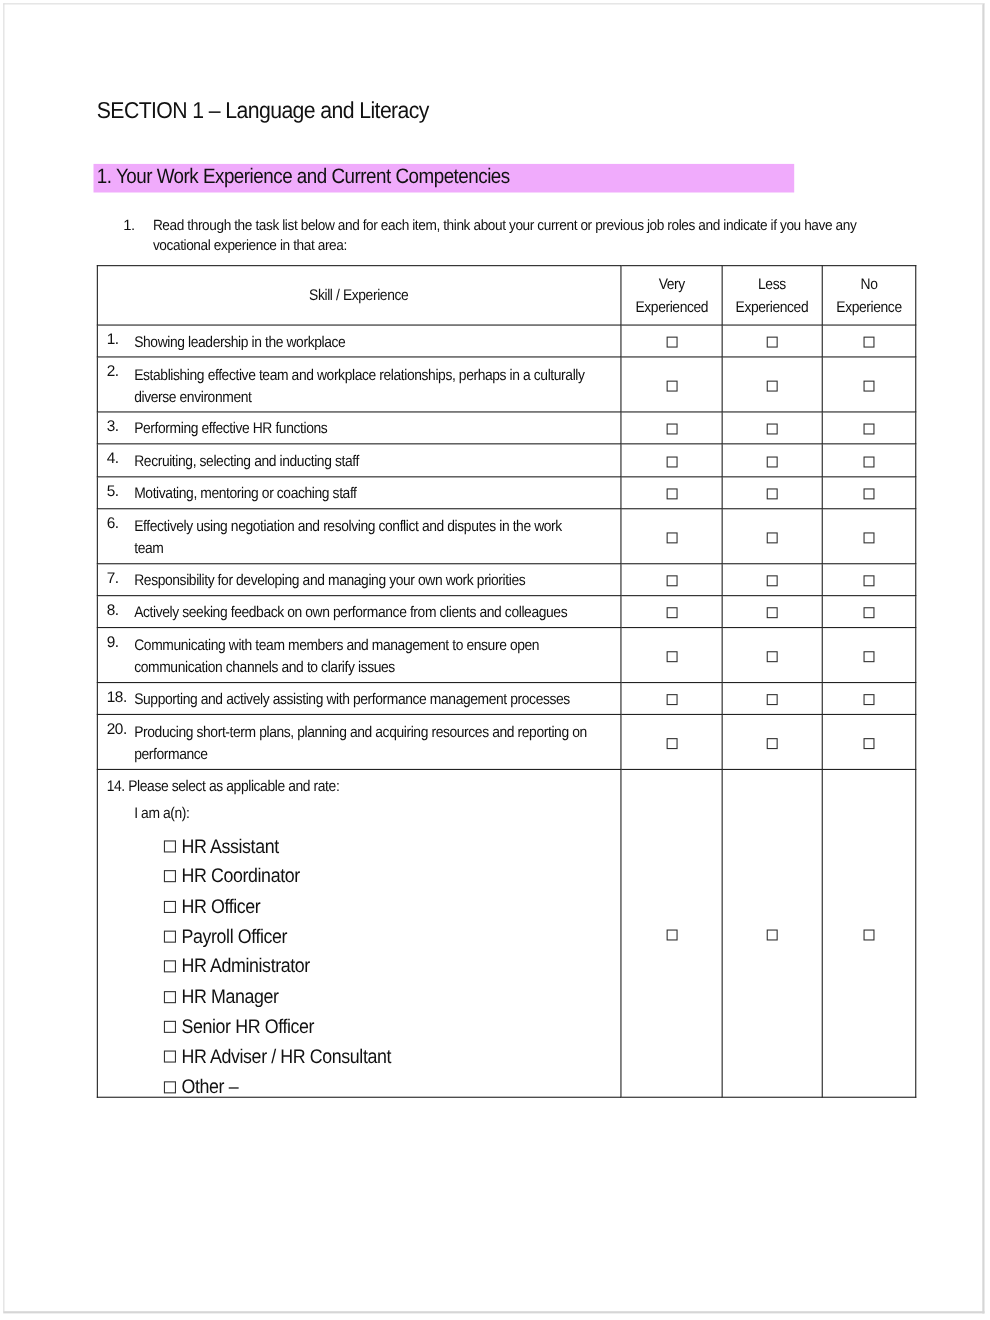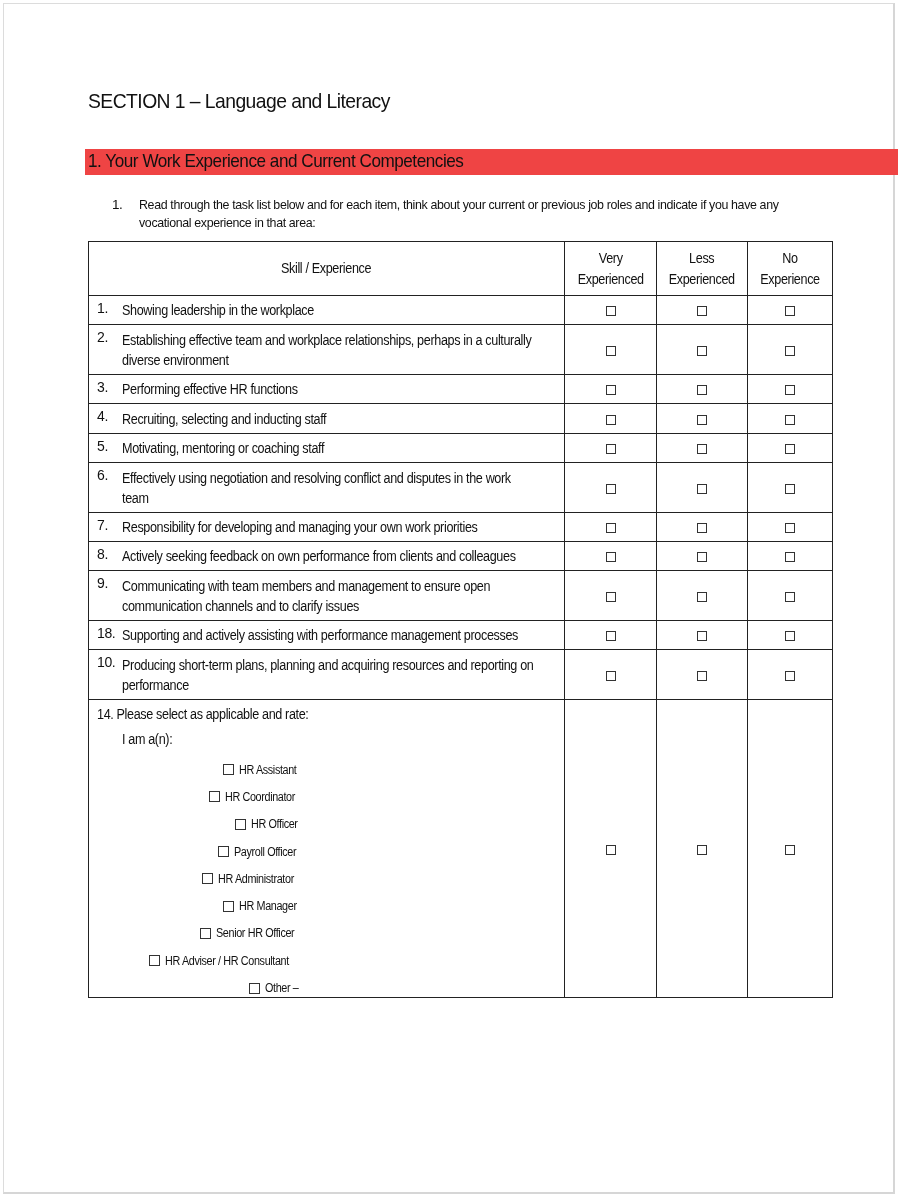--- a/index.html
+++ b/index.html
@@ -11,22 +11,22 @@
     position: absolute; left: 3px; top: 3px; width: 892px; height: 1191px;
     border: 1px solid #dcdcdc; border-right: 2px solid #d6d6d6; border-bottom: 2px solid #d6d6d6;
     box-sizing: border-box; background: #fff;
   }
   .section-title {
     position: absolute; left: 88px; top: 89px;
     font-size: 21px; letter-spacing: -0.6px; transform: scaleX(0.92); transform-origin: left center;
     white-space: nowrap;
   }
   .heading-bar {
-    position: absolute; left: 85px; top: 149px; width: 813px; height: 26px;
-    background: #ef4444;
+    position: absolute; left: 85px; top: 149px; width: 637px; height: 26px;
+    background: #f0abfc;
   }
   .heading-bar span {
     position: absolute; left: 3px; top: 1px; font-size: 19px; letter-spacing: -0.5px;
     transform: scaleX(0.9); transform-origin: left center; white-space: nowrap;
   }
   .intro {
     position: absolute; left: 112px; top: 196px; width: 740px; font-size: 13.5px; line-height: 18px;
     letter-spacing: -0.4px;
   }
   .intro .num { position: absolute; left: 0; top: 0; }
@@ -47,21 +47,21 @@
   .skill-txt { display: block; margin-left: 33px; width: 460px; line-height: 20px; transform: scaleX(0.9); transform-origin: left center; }
   .cb-cell { text-align: center; }
   .cb {
     display: inline-block; width: 10px; height: 10px; border: 1.5px solid #333; box-sizing: border-box;
     vertical-align: middle; cursor: pointer;
   }
   .q14 { position: relative; height: 297px; vertical-align: top !important; }
   .q14-title { position: absolute; left: 8px; top: 6px; font-size: 14px; white-space: nowrap; transform: scaleX(0.9); transform-origin: left top; }
   .q14-sub { position: absolute; left: 33px; top: 31px; font-size: 14px; transform: scaleX(0.9); transform-origin: left top; white-space: nowrap; }
   .q14-opts { position: absolute; left: 60px; top: 56px; }
-  .opt { height: 27.3px; display: flex; align-items: center; font-size: 12px; white-space: nowrap; justify-content: flex-end; }
+  .opt { height: 27.3px; display: flex; align-items: center; font-size: 18px; white-space: nowrap; }
   .opt .cb { width: 11px; height: 11px; margin-right: 5px; }
   .opt span.lbl { display: inline-block; transform: scaleX(0.9); transform-origin: left center; }
 </style>
 </head>
 <body>
 
 <div class="page"></div>
 
 <div class="section-title">SECTION 1 – Language and Literacy</div>
 
@@ -175,21 +175,21 @@
         <td class="skill-cell">
           <span class="skill-num" style="top:4px">18.</span>
           <span class="skill-txt">Supporting and actively assisting with performance management processes</span>
         </td>
         <td class="cb-cell"><span class="cb"></span></td>
         <td class="cb-cell"><span class="cb"></span></td>
         <td class="cb-cell"><span class="cb"></span></td>
       </tr>
       <tr style="height: 50px;">
         <td class="skill-cell">
-          <span class="skill-num" style="top:4px">10.</span>
+          <span class="skill-num" style="top:4px">20.</span>
           <span class="skill-txt">Producing short-term plans, planning and acquiring resources and reporting on performance</span>
         </td>
         <td class="cb-cell"><span class="cb"></span></td>
         <td class="cb-cell"><span class="cb"></span></td>
         <td class="cb-cell"><span class="cb"></span></td>
       </tr>
       <tr>
         <td class="q14">
           <span class="q14-title">14. Please select as applicable and rate:</span>
           <span class="q14-sub">I am a(n):</span>

